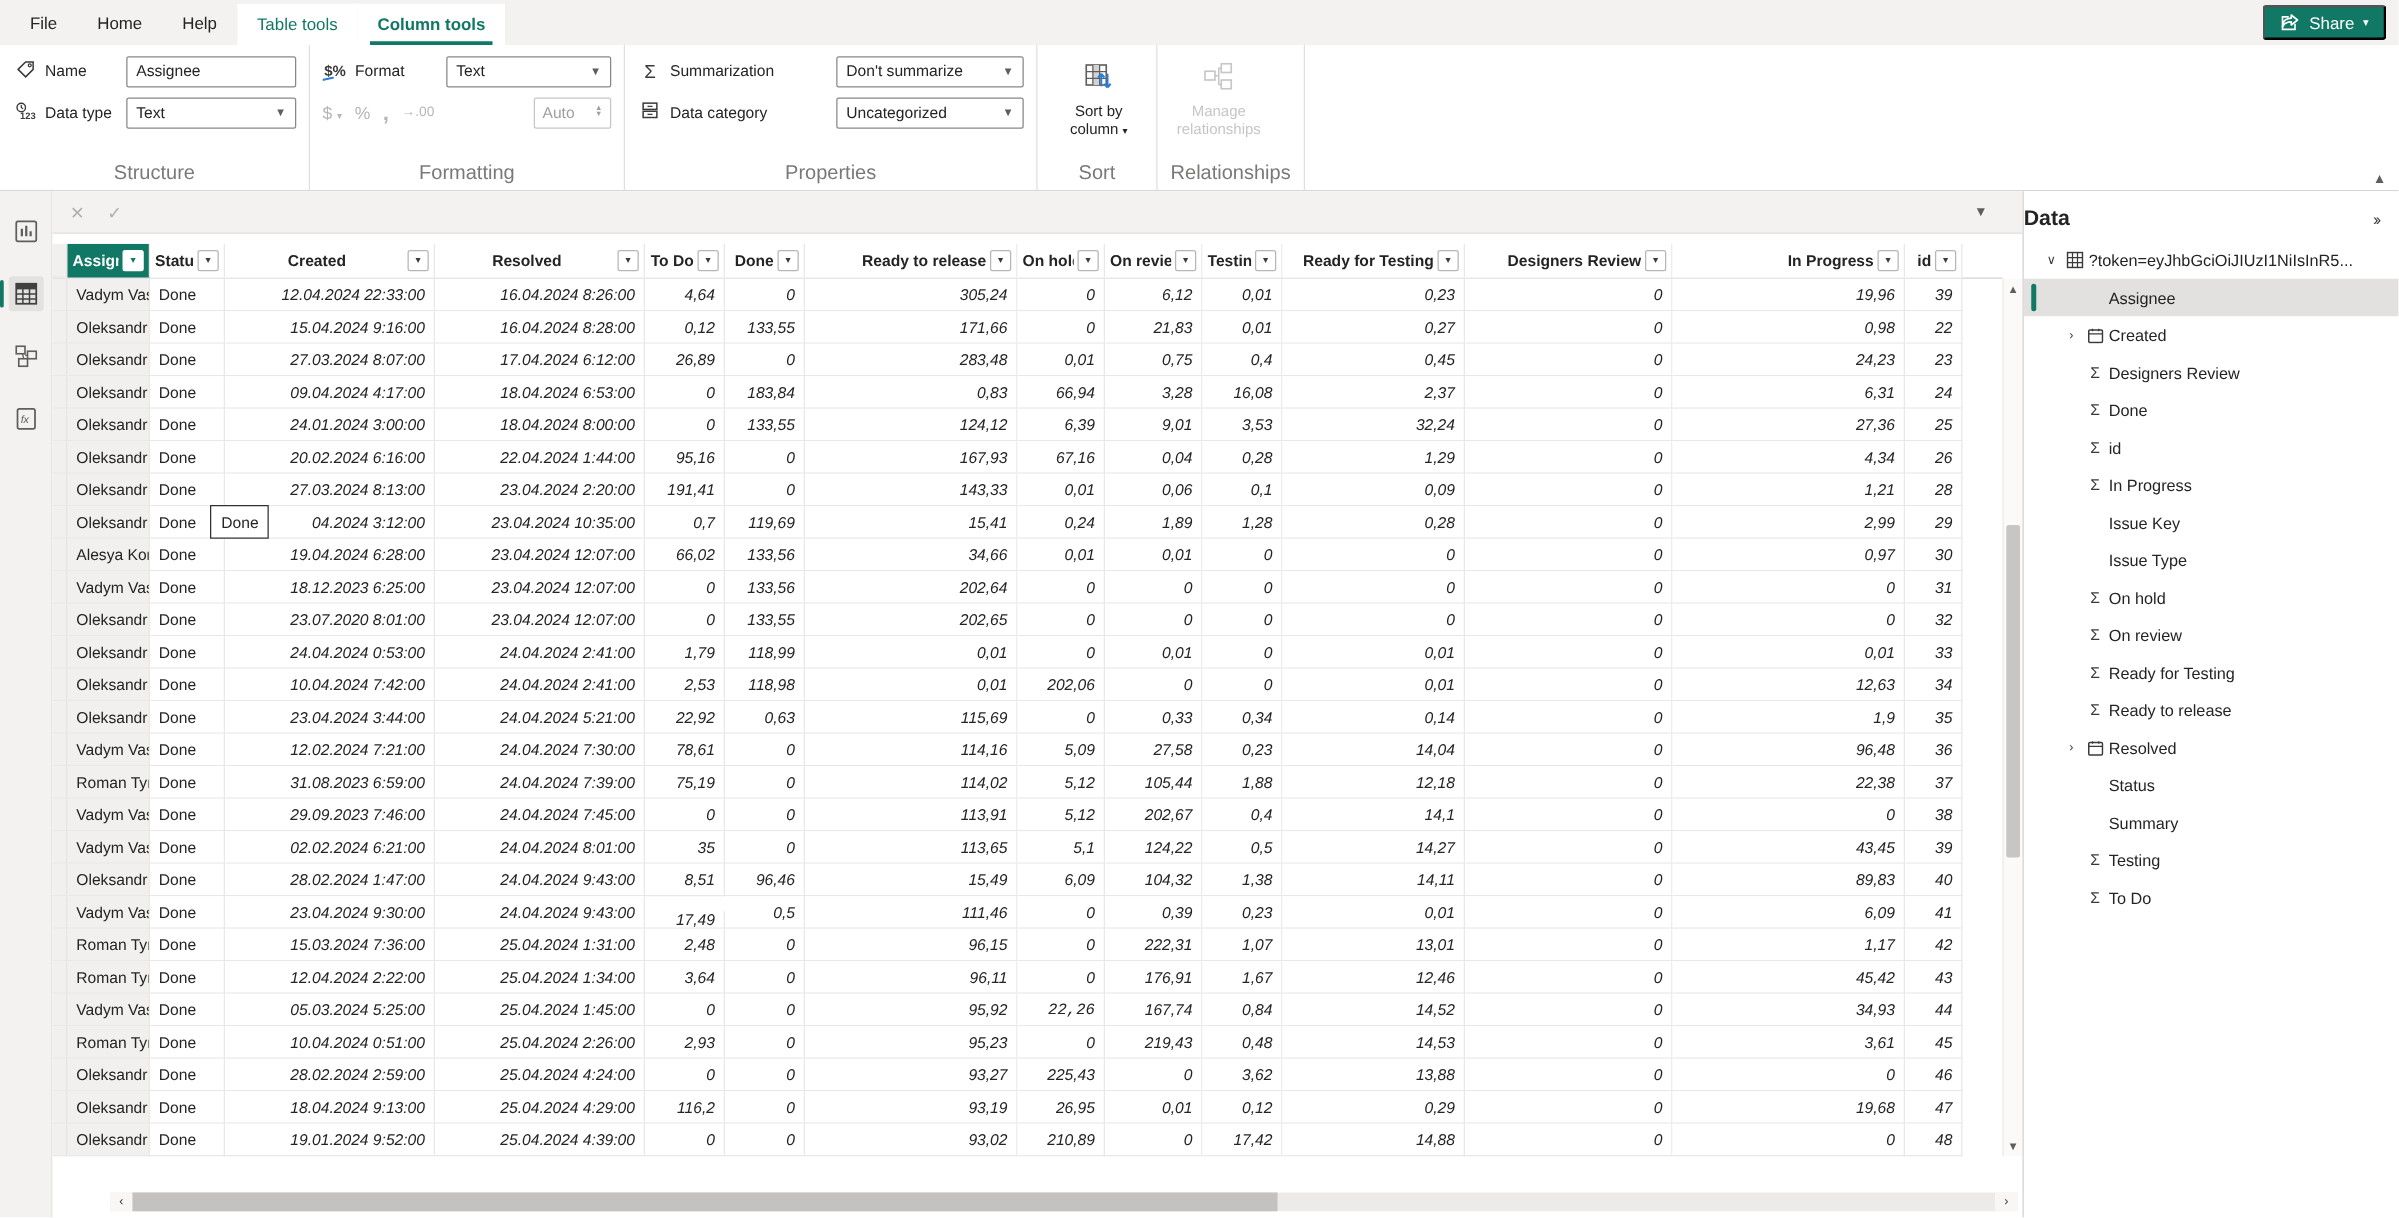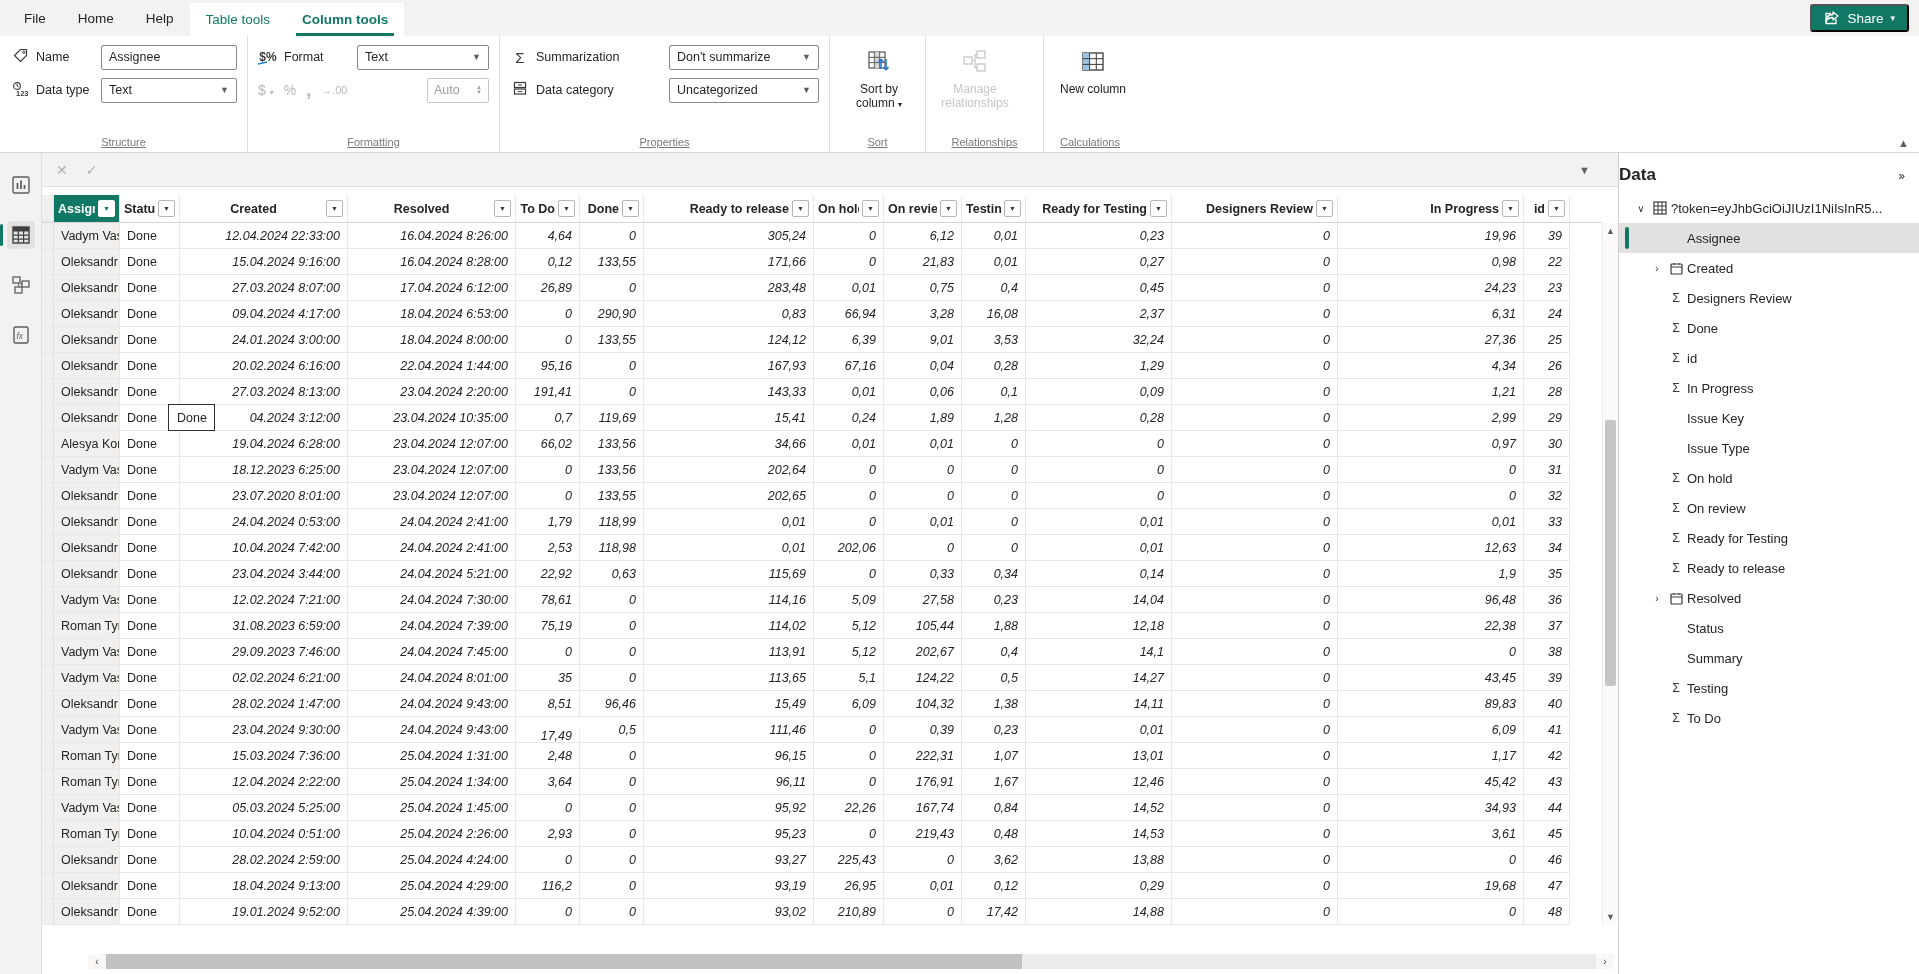--- a/index.html
+++ b/index.html
@@ -20,21 +20,21 @@
   
   .ribbon { height:117px; background:#fff; border-bottom:1px solid #d8d6d4; display:flex; position:relative; flex:none; }
   .rgroup { display:flex; flex-direction:column; border-right:1px solid #e1dfdd; padding:8px 10px 2px 10px; }
   .rgroup .rows { display:flex; flex-direction:column; gap:7px; flex:1; }
   .ctl-row { display:flex; align-items:center; gap:6px; height:26px; }
   .ctl-label { font-size:12.5px; color:#252423; white-space:nowrap; }
   .ctl-icon { width:20px; text-align:center; color:#3b3a39; font-size:13px; flex:none; }
   .tbox { height:25px; border:1px solid #8a8886; border-radius:2px; background:#fff; font-size:12.5px;
     display:flex; align-items:center; padding:0 7px; white-space:nowrap; }
   .sel .caret { margin-left:auto; color:#605e5c; font-size:9px; padding-left:8px; }
-  .grp-label { text-align:center; font-size:11px; color:#7a7977; padding:3px 0 2px 0;text-decoration:underline; }
+  .grp-label { text-align:center; font-size:16px; color:#7a7977; padding:3px 0 2px 0; }
   .disabled-icons { display:flex; align-items:center; gap:10px; color:#b8b6b4; font-size:14px; }
   .spin { width:62px; height:25px; border:1px solid #c8c6c4; border-radius:2px; color:#a19f9d;
     display:flex; align-items:center; padding:0 6px; font-size:12.5px; }
   .spin .arrows { margin-left:auto; display:flex; flex-direction:column; font-size:6px; color:#a19f9d; line-height:5px; }
   .bigbtn { width:78px; display:flex; flex-direction:column; align-items:center; justify-content:flex-start;
     font-size:12px; text-align:center; line-height:14px; color:#252423; padding-top:2px; }
   .bigbtn .bicon { height:32px; display:flex; align-items:center; justify-content:center; margin-bottom:4px; }
   .bigbtn.disabled { color:#c8c6c4; }
   .ribbon-collapse { position:absolute; right:10px; bottom:3px; color:#605e5c; font-size:11px; }
 
@@ -258,38 +258,20 @@
                 <rect x="15" y="15" width="8" height="7" fill="none" stroke="#c8c6c4" stroke-width="1.3"></rect>
                 <path d="M10 11.5 H13 M13 11.5 V5.5 H15 M13 11.5 V18.5 H15" fill="none" stroke="#c8c6c4" stroke-width="1.2"></path>
               </svg>
           </span>
           <span>Manage relationships</span>
         </div>
       </div>
       <div class="grp-label">Relationships</div>
     </div>
 
-    <div class="rgroup" style="width:92px; border-right:none">
-      <div class="rows">
-        <div class="bigbtn">
-          <span class="bicon">
-            <svg width="26" height="26" viewBox="0 0 26 26">
-                <rect x="3" y="4" width="20" height="17" fill="none" stroke="#3b3a39" stroke-width="1.3"></rect>
-                <rect x="3" y="4" width="6.6" height="17" fill="#9cc3e5"></rect>
-                <line x1="9.6" y1="4" x2="9.6" y2="21" stroke="#3b3a39"></line>
-                <line x1="16.3" y1="4" x2="16.3" y2="21" stroke="#3b3a39"></line>
-                <line x1="3" y1="9.7" x2="23" y2="9.7" stroke="#3b3a39"></line>
-                <line x1="3" y1="15.4" x2="23" y2="15.4" stroke="#3b3a39"></line>
-              </svg>
-          </span>
-          <span>New column</span>
-        </div>
-      </div>
-      <div class="grp-label">Calculations</div>
-    </div>
 
     <span class="ribbon-collapse">▲</span>
   </div>
 
   <div class="content">
 
     <div class="rail">
       <span class="rail-ico">
         <svg width="20" height="20" viewBox="0 0 20 20">
             <rect x="2" y="2" width="16" height="16" rx="1.5" fill="none" stroke="#605e5c" stroke-width="1.4"></rect>
@@ -442,21 +424,21 @@
             <div class="dcell t-num" style="width: 186px;">24,23</div>
             <div class="dcell t-num" style="width: 46px;">23</div>
           </div>
           <div class="drow">
             <div class="gutter"></div>
             <div class="dcell t-text col-assignee" style="width: 66px;">Oleksandr</div>
             <div class="dcell t-text" style="width: 60px;">Done</div>
             <div class="dcell t-date" style="width: 168px;">09.04.2024 4:17:00</div>
             <div class="dcell t-date" style="width: 168px;">18.04.2024 6:53:00</div>
             <div class="dcell t-num" style="width: 64px;">0</div>
-            <div class="dcell t-num" style="width: 64px;">290,90</div>
+            <div class="dcell t-num" style="width: 64px;">183,84</div>
             <div class="dcell t-num" style="width: 170px;">0,83</div>
             <div class="dcell t-num" style="width: 70px;">66,94</div>
             <div class="dcell t-num" style="width: 78px;">3,28</div>
             <div class="dcell t-num" style="width: 64px;">16,08</div>
             <div class="dcell t-num" style="width: 146px;">2,37</div>
             <div class="dcell t-num" style="width: 166px;">0</div>
             <div class="dcell t-num" style="width: 186px;">6,31</div>
             <div class="dcell t-num" style="width: 46px;">24</div>
           </div>
           <div class="drow">
@@ -767,21 +749,21 @@
           </div>
           <div class="drow">
             <div class="gutter"></div>
             <div class="dcell t-text col-assignee" style="width: 66px;">Vadym Vasy</div>
             <div class="dcell t-text" style="width: 60px;">Done</div>
             <div class="dcell t-date" style="width: 168px;">05.03.2024 5:25:00</div>
             <div class="dcell t-date" style="width: 168px;">25.04.2024 1:45:00</div>
             <div class="dcell t-num" style="width: 64px;">0</div>
             <div class="dcell t-num" style="width: 64px;">0</div>
             <div class="dcell t-num" style="width: 170px;">95,92</div>
-            <div class="dcell t-num" style="width: 70px;">22,26</div>
+            <div class="dcell t-num" style="width: 70px; font-family: Liberation Mono, monospace;">22,26</div>
             <div class="dcell t-num" style="width: 78px;">167,74</div>
             <div class="dcell t-num" style="width: 64px;">0,84</div>
             <div class="dcell t-num" style="width: 146px;">14,52</div>
             <div class="dcell t-num" style="width: 166px;">0</div>
             <div class="dcell t-num" style="width: 186px;">34,93</div>
             <div class="dcell t-num" style="width: 46px;">44</div>
           </div>
           <div class="drow">
             <div class="gutter"></div>
             <div class="dcell t-text col-assignee" style="width: 66px;">Roman Tym</div>

